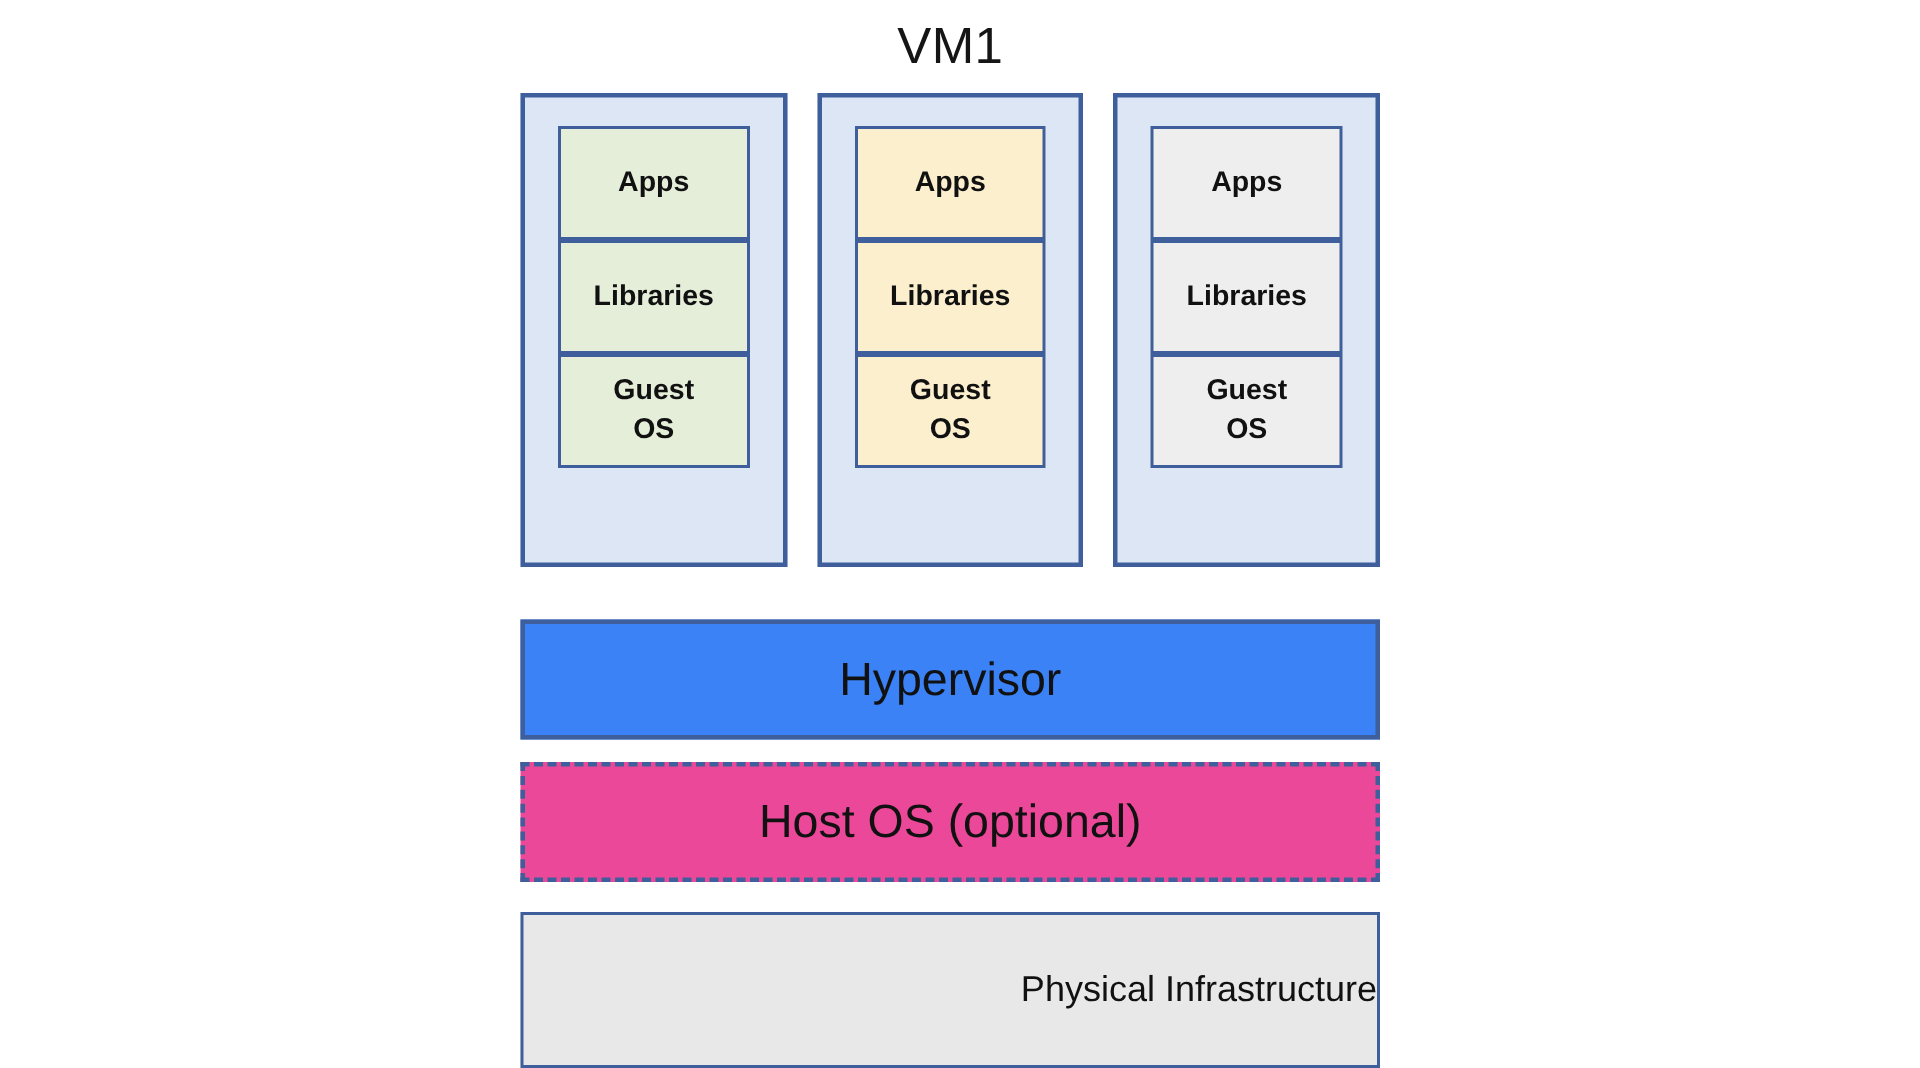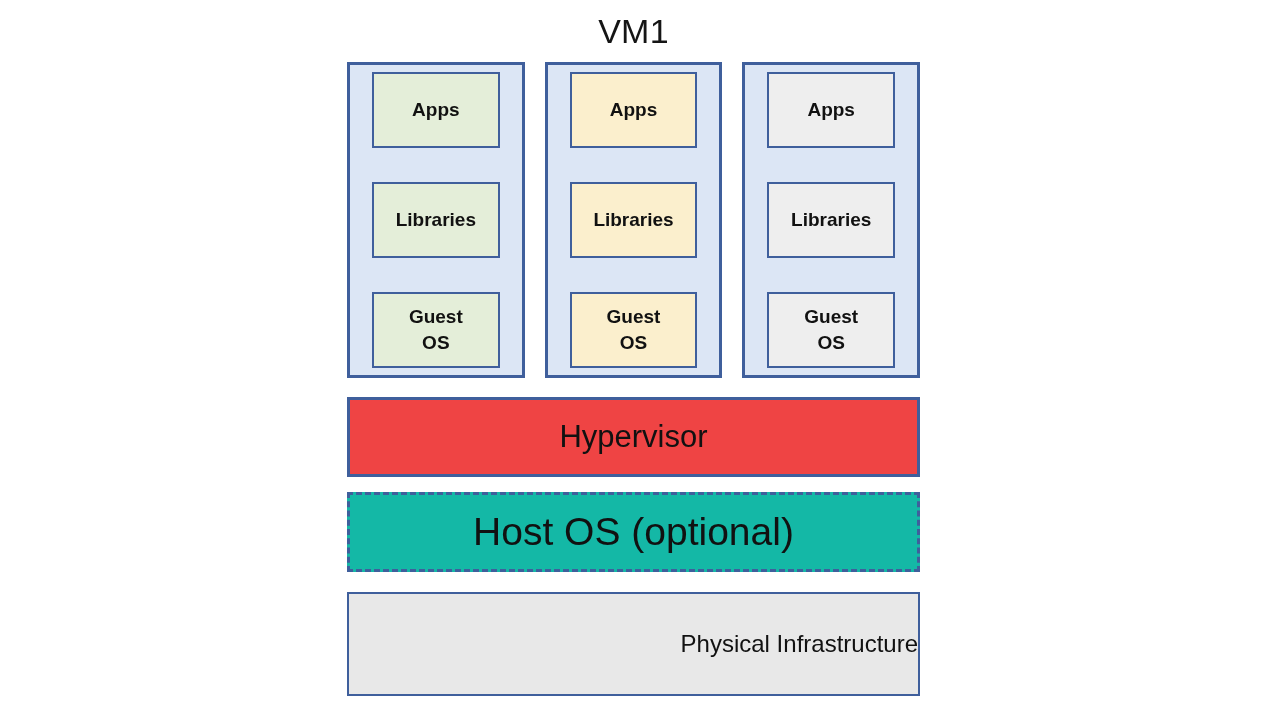--- a/index.html
+++ b/index.html
@@ -51,24 +51,23 @@
   .vm-row {
     display: flex;
     gap: 20px;
     height: 316px;
   }
   .vm-container {
     flex: 1 1 0;
     box-sizing: border-box;
     background: #dce6f5;
     border: 3px solid #3f5f9c;
-    padding: 7px 22px;
+    padding: 19px 22px;
     display: flex;
     flex-direction: column;
-    justify-content: space-between;
   }
 
   .vm-box {
     box-sizing: border-box;
     border: 2px solid #3f5f9c;
     height: 76px;
     display: flex;
     flex-direction: column;
     align-items: center;
     justify-content: center;
@@ -91,33 +90,33 @@
     width: 573px;
     display: flex;
     align-items: center;
     justify-content: center;
     text-align: center;
     color: #111111;
     font-weight: 400;
   }
 
   .bar-hypervisor {
-    margin-top: 19px;
+    margin-top: 35px;
     height: 80px;
-    background: #ef4444;
+    background: #3b82f6;
     border: 3px solid #3f5f9c;
     font-size: 31px;
   }
 
   .bar-hostos {
     margin-top: 15px;
     height: 80px;
-    background: #14b8a6;
+    background: #ec4899;
     border: 3px dashed #3f5f9c;
-    font-size: 39px;
+    font-size: 31px;
   }
 
   .bar-physical {
     margin-top: 20px;
     height: 104px;
     background: #e8e8e8;
     border: 2px solid #3f5f9c;
     font-size: 24px;
     justify-content: flex-end;
   }

